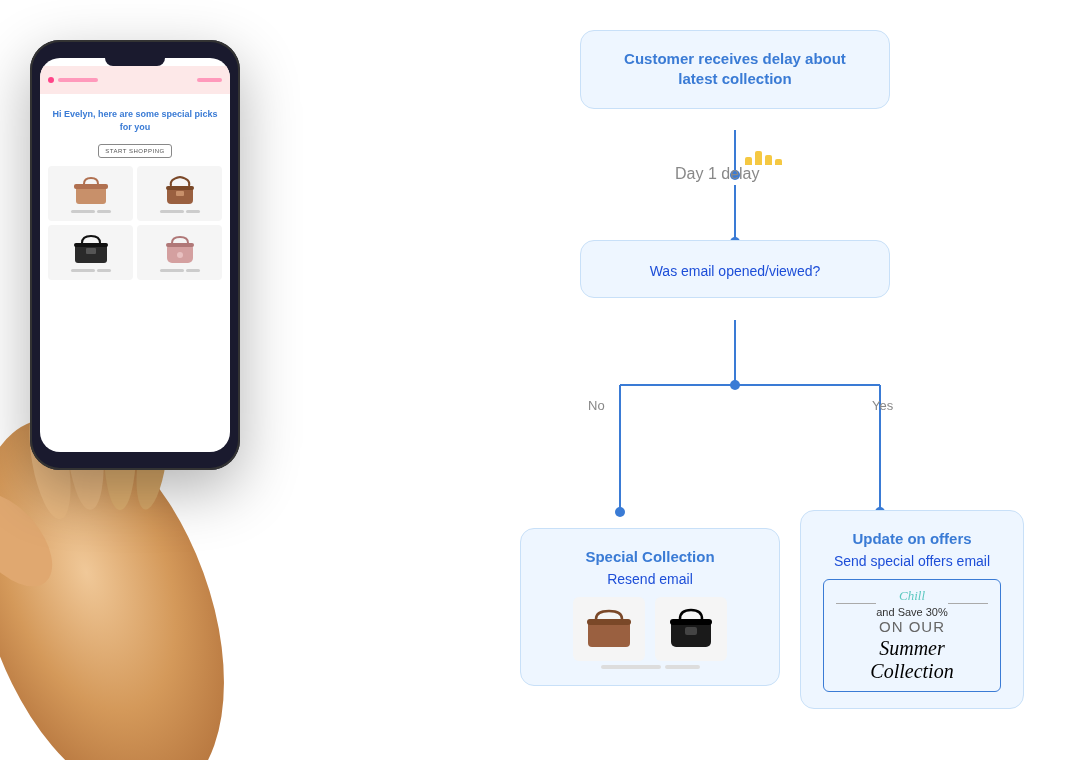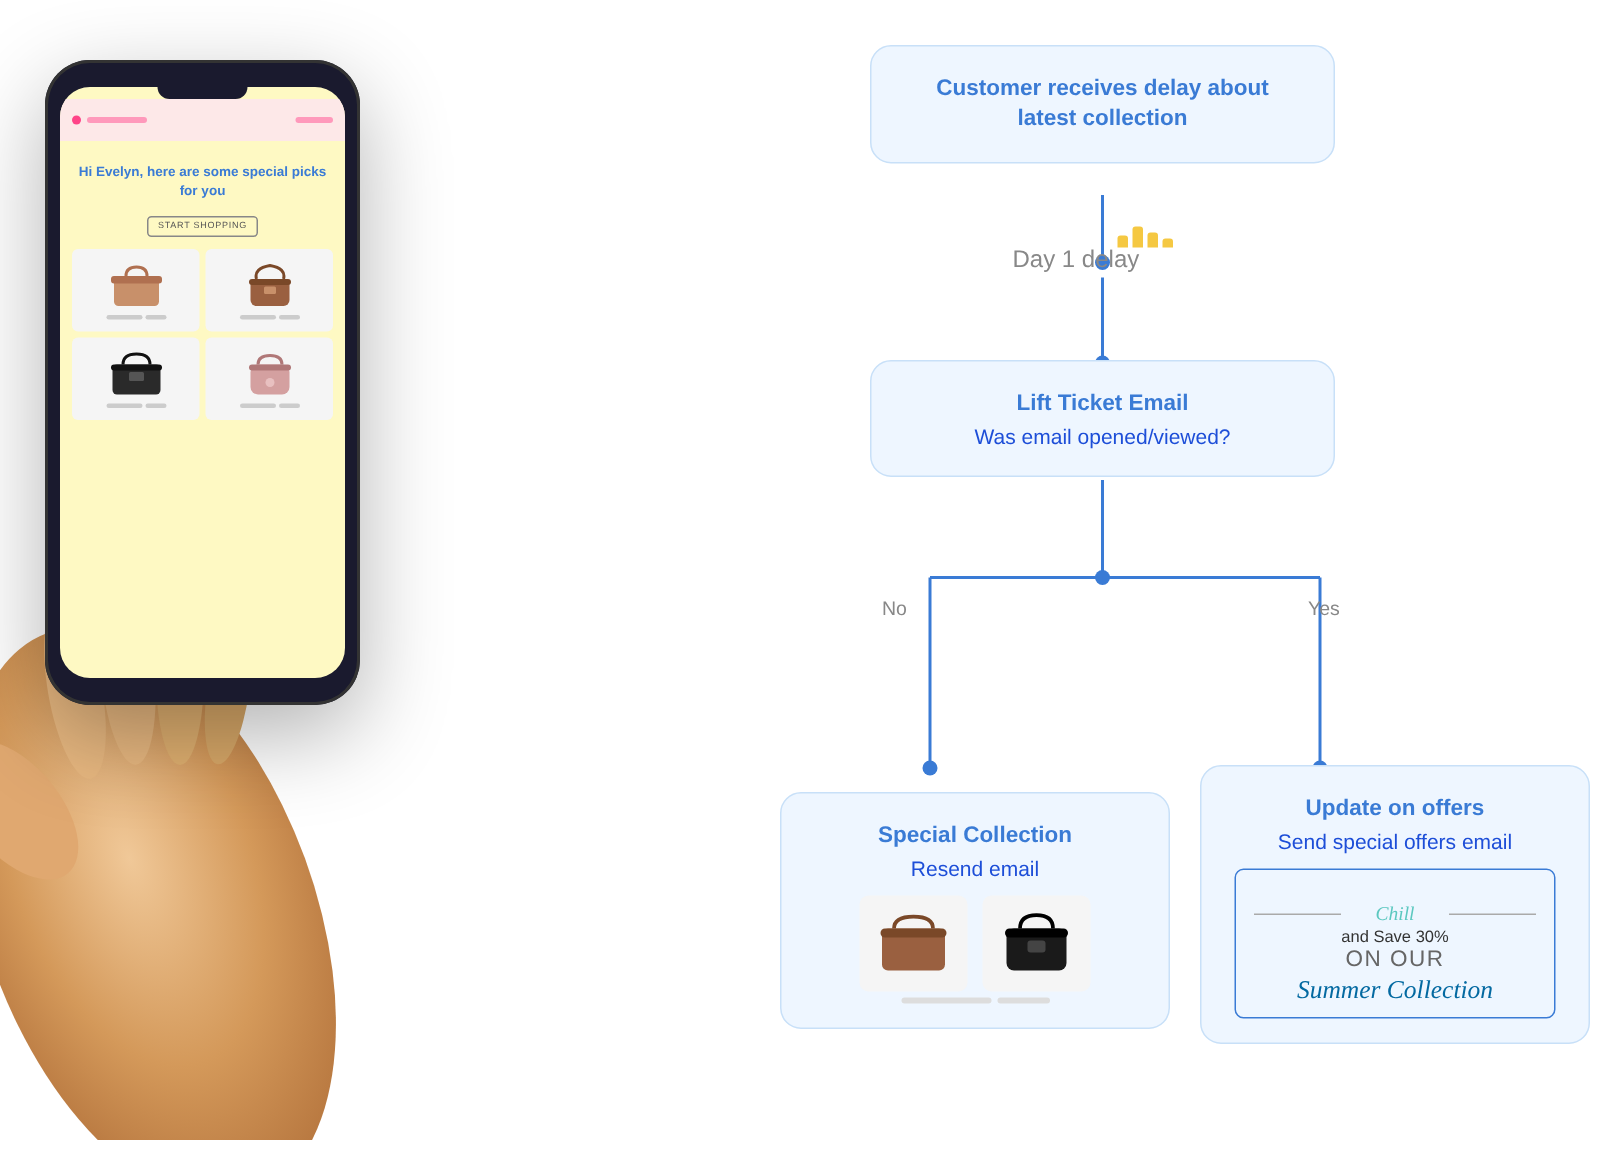--- a/index.html
+++ b/index.html
@@ -64,21 +64,21 @@
       top: 508px;
       left: 0px;
       width: 260px;
       padding-bottom: 16px;
     }
 
     
     .card-4 {
       top: 490px;
       left: 280px;
-      width: 260px;
+      width: 224px;
       padding-bottom: 16px;
     }
 
     
     .day-label {
       position: absolute;
       font-size: 16px;
       color: #888;
     }
 
@@ -110,21 +110,21 @@
       border-radius: 30px;
       box-shadow: 0 20px 60px rgba(0,0,0,0.3), inset 0 0 0 2px #333;
     }
 
     .phone-screen {
       position: absolute;
       left: 10px;
       top: 18px;
       width: 190px;
       height: 394px;
-      background: #fef9c3;
+      background: #ffffff;
       border-radius: 20px;
       overflow: hidden;
     }
 
     .phone-notch {
       width: 60px;
       height: 8px;
       background: #1a1a2e;
       border-radius: 0 0 8px 8px;
       margin: 0 auto;
@@ -264,22 +264,22 @@
     .offers-on-our {
       font-size: 15px;
       color: #666;
       letter-spacing: 1px;
       text-transform: uppercase;
     }
 
     .offers-summer {
       font-family: 'Georgia', serif;
       font-style: italic;
-      color: #0369a1;
-      font-size: 17px;
+      color: #000000;
+      font-size: 20px;
       margin-top: 2px;
     }
 
     
     .svg-connectors {
       position: absolute;
       top: 0;
       left: 0;
       width: 540px;
       height: 760px;
@@ -420,21 +420,20 @@
 
     <div style="display:flex; align-items:flex-end; gap:3px; margin-left:70px; margin-top:-14px;">
       <div style="width:7px; height:8px; background:#f5c842; border-radius:2px 2px 0 0;"></div>
       <div style="width:7px; height:14px; background:#f5c842; border-radius:2px 2px 0 0;"></div>
       <div style="width:7px; height:10px; background:#f5c842; border-radius:2px 2px 0 0;"></div>
       <div style="width:7px; height:6px; background:#f5c842; border-radius:2px 2px 0 0;"></div>
     </div>
   </div>
 
   <div class="flow-card card-2">
-    <div class="card-title">Lift Ticket Email</div>
     <div class="card-subtitle">Was email opened/viewed?</div>
   </div>
 
   <div class="branch-label" style="top:378px; left:68px;">No</div>
   <div class="branch-label" style="top:378px; left:352px;">Yes</div>
 
   <div class="flow-card card-3">
     <div class="card-title">Special Collection</div>
     <div class="card-subtitle">Resend email</div>
 
@@ -459,21 +458,21 @@
     <div class="card-lines-row">
       <div class="card-line-item" style="width:60px;"></div>
       <div class="card-line-item" style="width:35px;"></div>
     </div>
   </div>
 
   <div class="flow-card card-4">
     <div class="card-title">Update on offers</div>
     <div class="card-subtitle">Send special offers email</div>
     <div class="offers-box">
-      <div style="display:flex; align-items:center; gap:23px; justify-content:center; margin-bottom:2px;margin-top:13px;">
+      <div style="display:flex; align-items:flex-end; gap:23px; justify-content:center; margin-bottom:2px;">
         <div style="flex:1; height:1px; background:#aaa;"></div>
         <div class="offers-chill">Chill</div>
         <div style="flex:1; height:1px; background:#aaa;"></div>
       </div>
       <div class="offers-save">and Save 30%</div>
       <div class="offers-on-our">ON OUR</div>
       <div class="offers-summer">Summer Collection</div>
     </div>
   </div>
 

